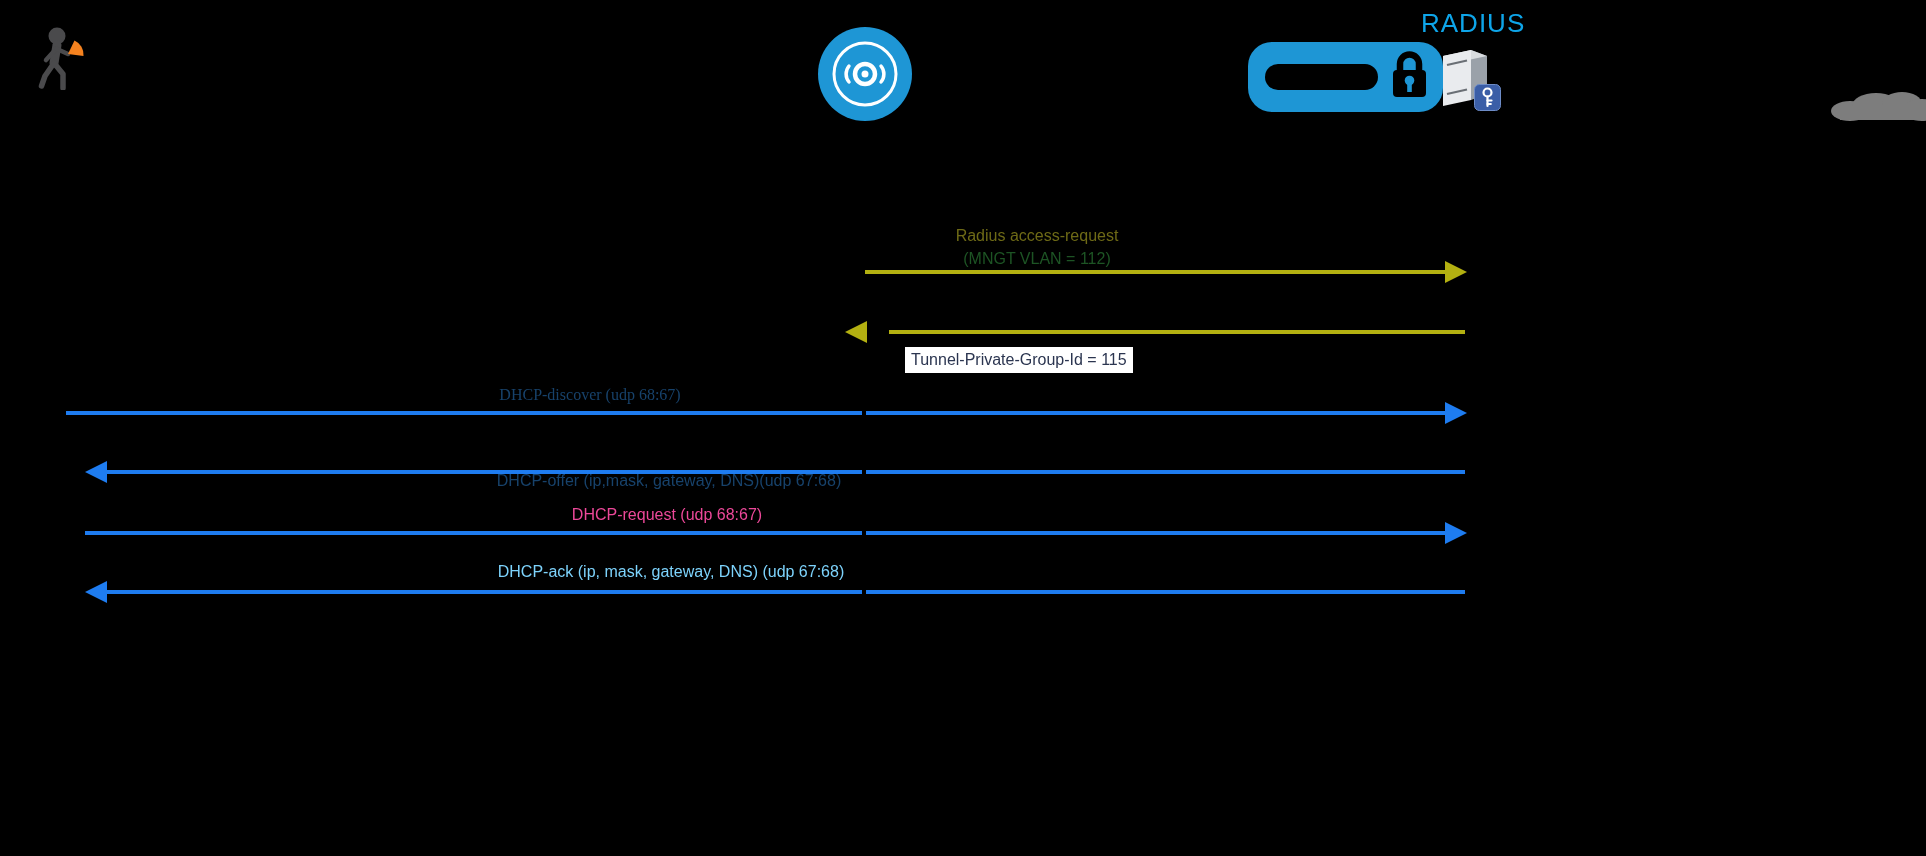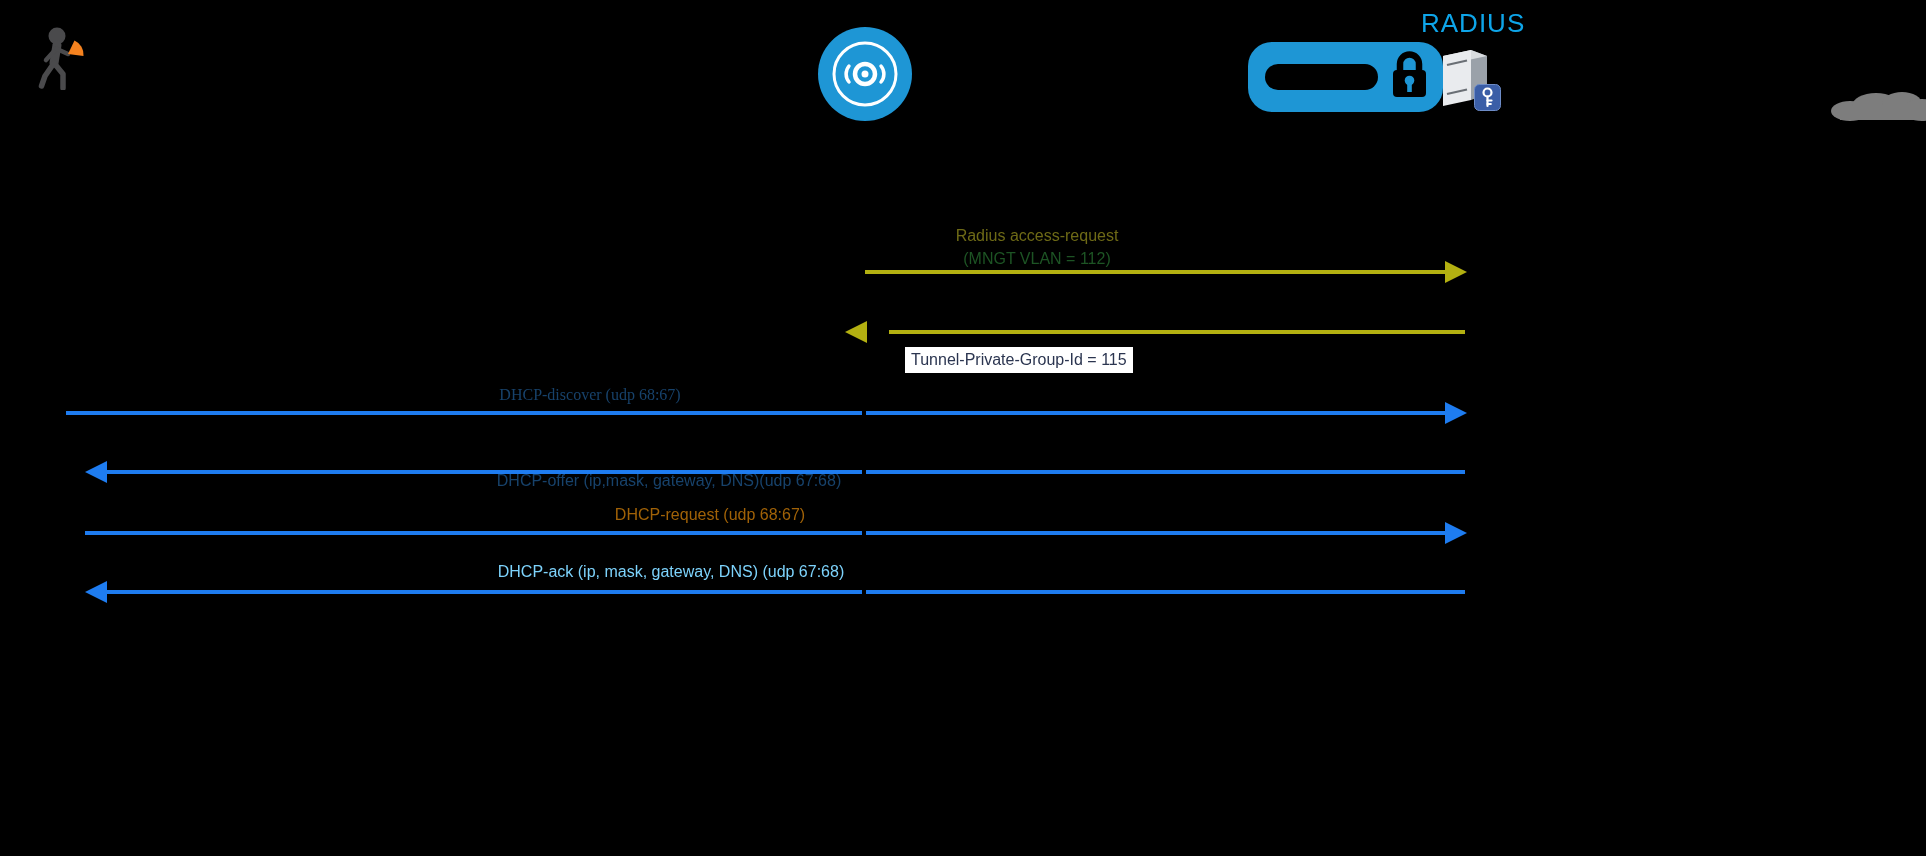--- a/index.html
+++ b/index.html
@@ -42,21 +42,21 @@
     font-size: 16px;
     text-align: center;
     white-space: nowrap;
     line-height: 1.1;
   }
   .req-label    { left: 887px; top: 227px; width: 300px; color: #6e6a16; }
   .req-sub      { left: 887px; top: 250px; width: 300px; color: #1d5424; }
   .acc-label    { left: 900px; top: 306px; width: 300px; color: #8d891d; }
   .disc-label   { left: 440px; top: 386px; width: 300px; color: #17426b; font-family: Liberation Serif, serif; }
   .offer-label  { left: 394px; top: 444px; width: 550px; color: #17426b; margin-top: 28px; }
-  .dreq-label   { left: 560px; top: 506px; width: 300px; color: #a16207; }
+  .dreq-label   { left: 517px; top: 506px; width: 300px; color: #ec4899; }
   .ack-label    { left: 396px; top: 563px; width: 550px; color: #7dd3fc; }
 
   .tunnel-chip {
     left: 905px; top: 347px;
     background: #ffffff;
     color: #2b3550;
     font-size: 16px;
     line-height: 26px;
     height: 26px;
     padding: 0 6px;

